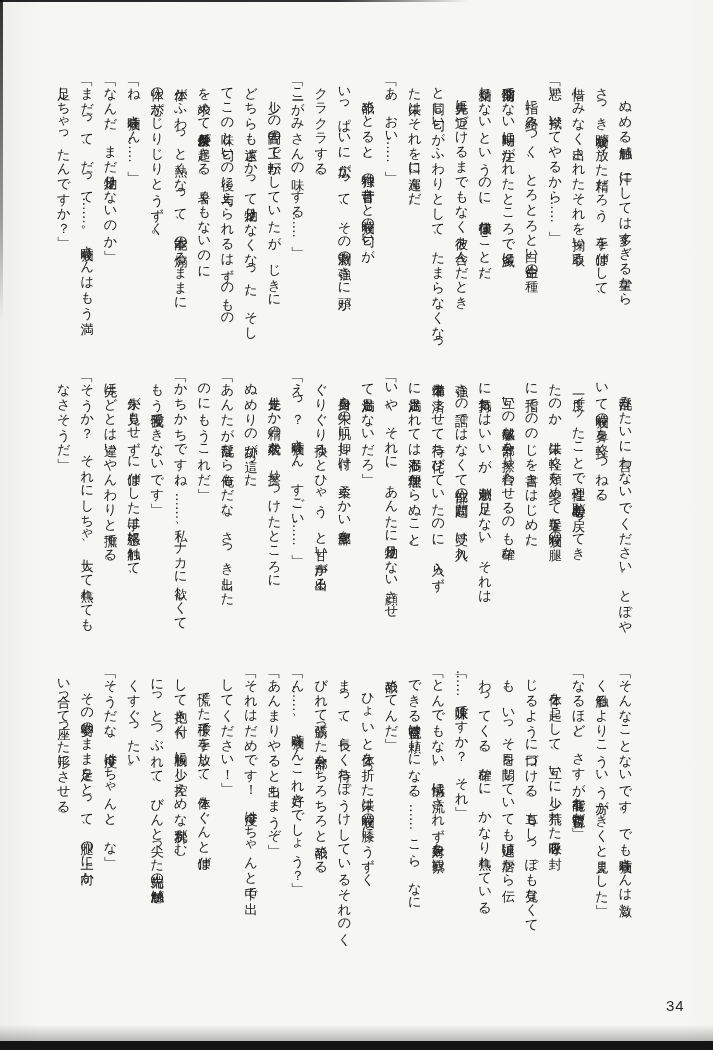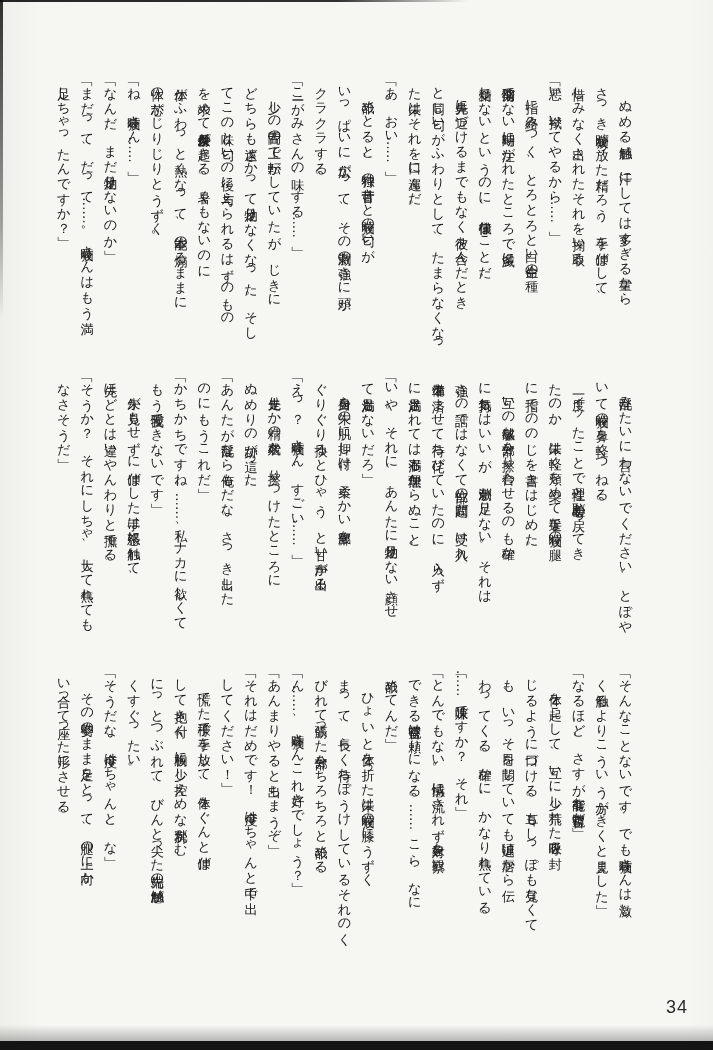--- a/index.html
+++ b/index.html
@@ -47,21 +47,21 @@
     letter-spacing:0;
     white-space:nowrap;
   }
   .band-1{top:78px;height:284px;}
   .band-2{top:374px;height:282px;}
   .band-3{top:670px;height:294px;}
   .page-number{
     position:absolute;
     left:666px;top:997px;
     font-family:"Liberation Sans","DejaVu Sans",sans-serif;
-    font-size:18px;letter-spacing:1px;
+    font-size:15px;letter-spacing:1px;
     color:#2c2c2c;
   }
 </style>
 </head>
 <body>
 
 <div class="scan">
   <div class="edge-top"></div>
   <div class="edge-left"></div>
 

